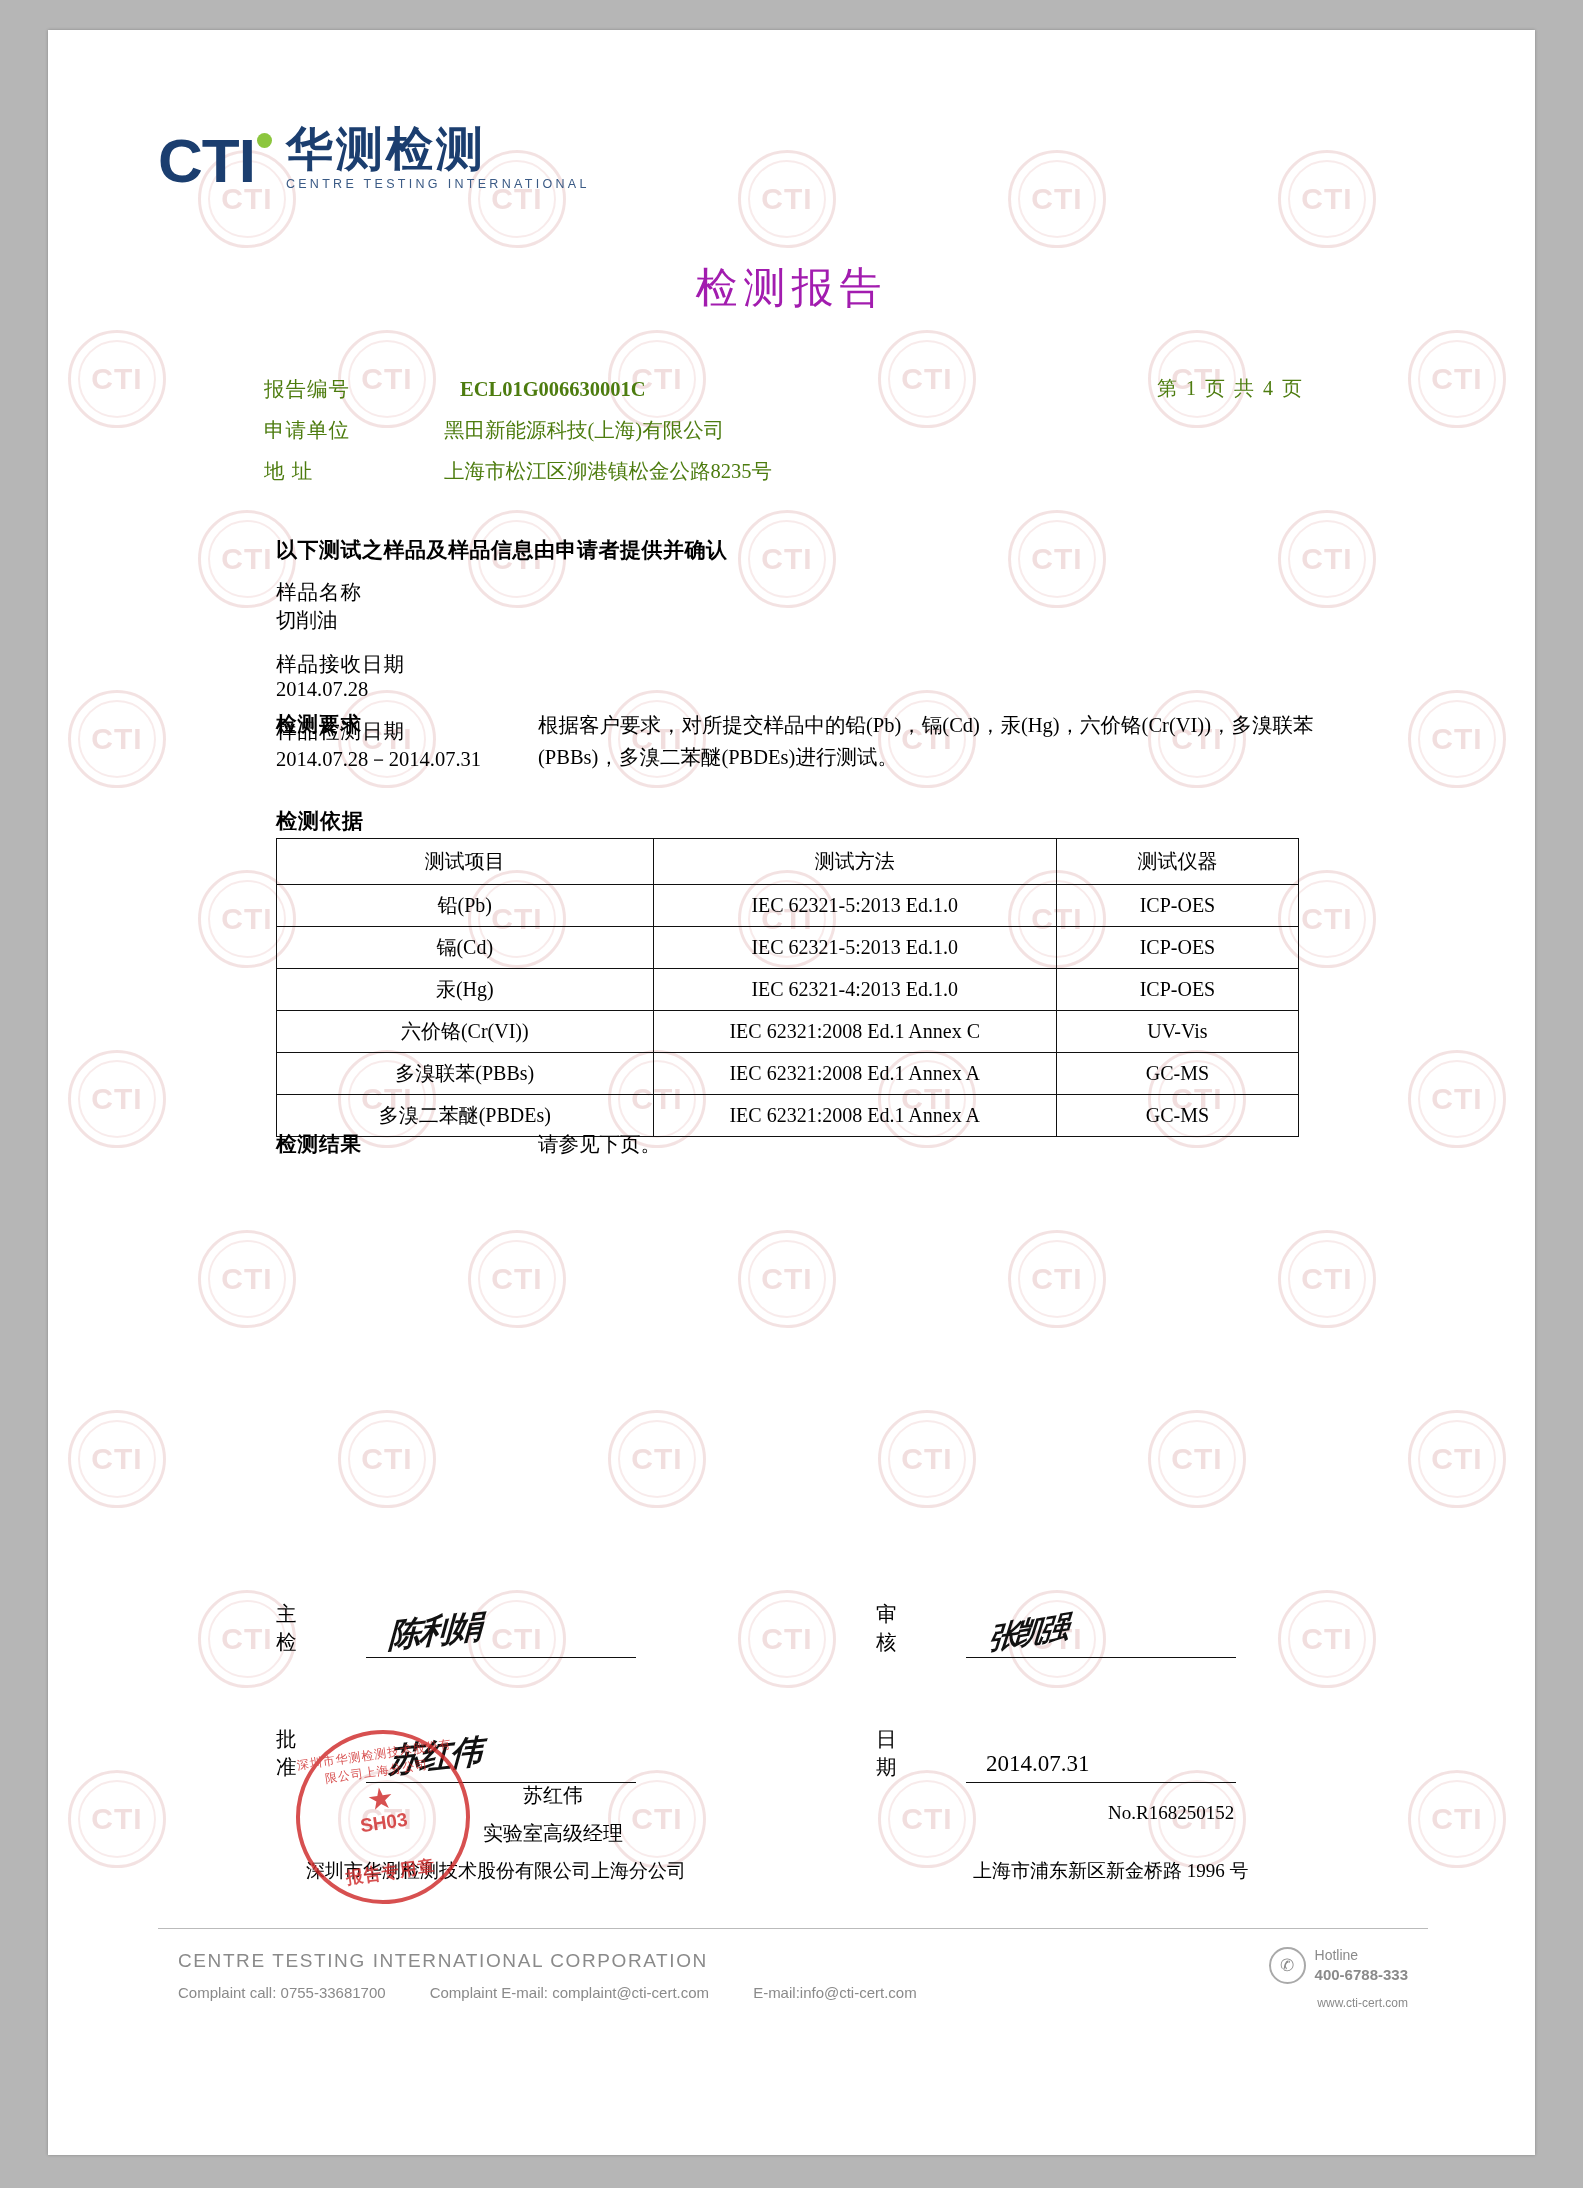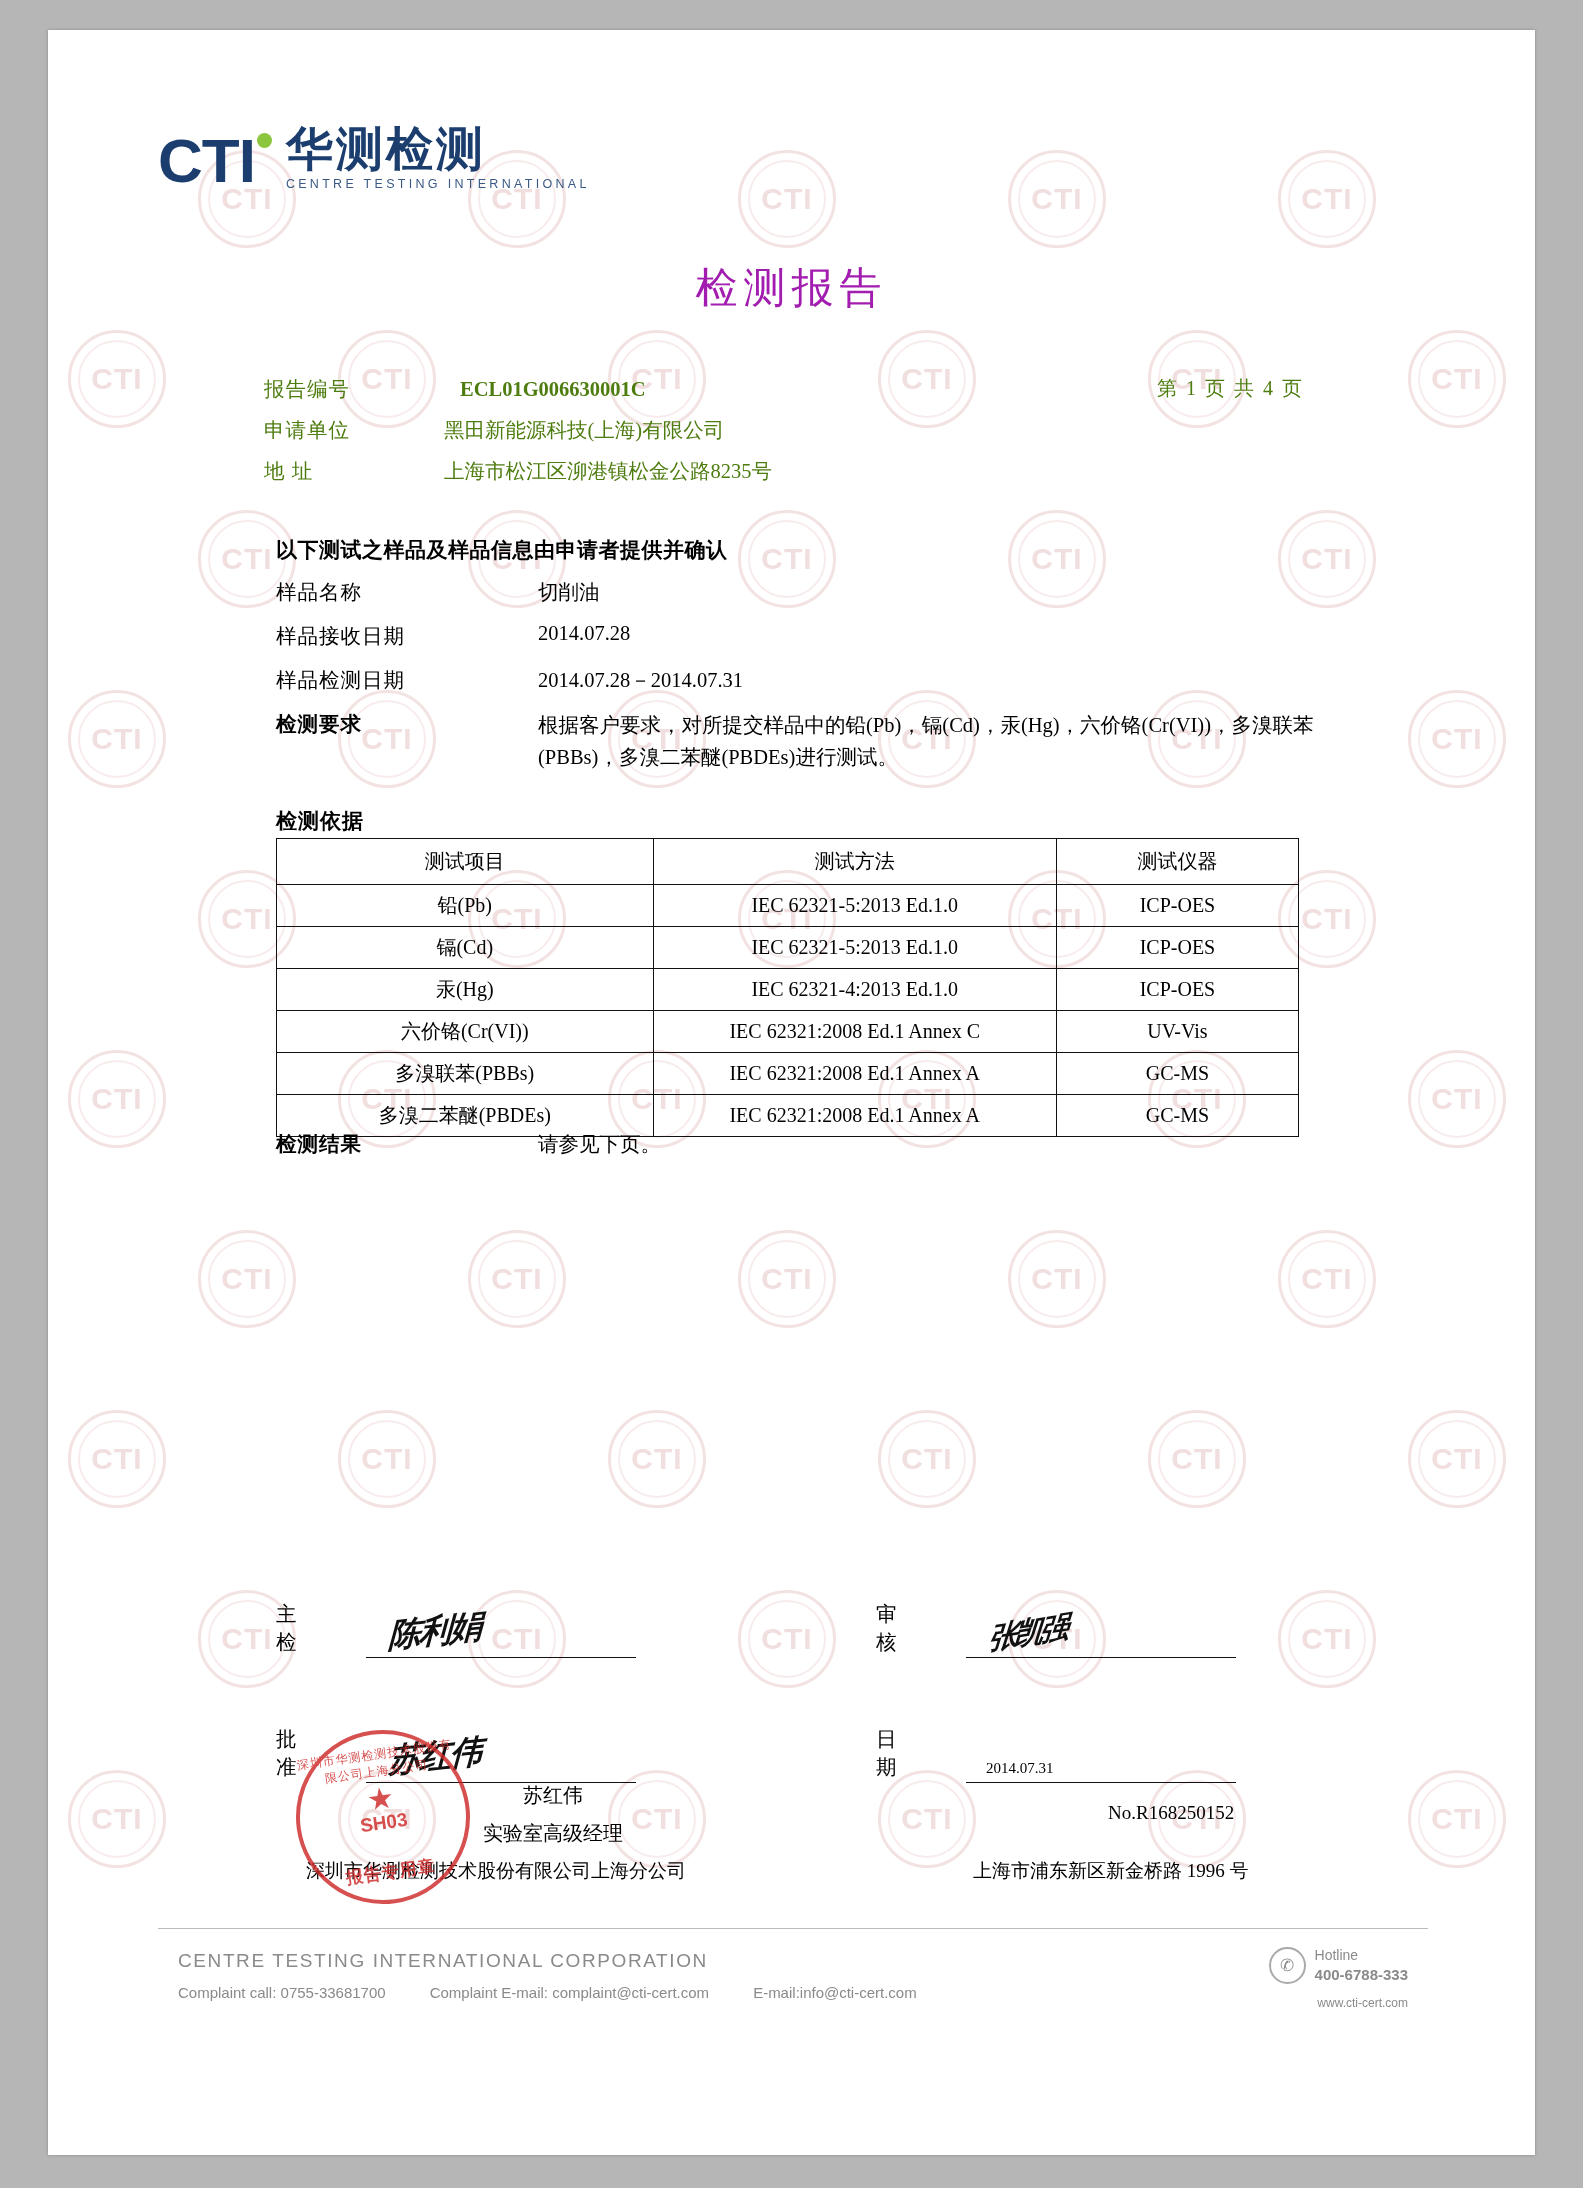--- a/index.html
+++ b/index.html
@@ -159,20 +159,21 @@
   .sample {
     position: absolute;
     left: 228px;
     top: 548px;
     width: 1040px;
     font-size: 20.5px;
   }
   .sample-row {
     display: flex;
     margin-bottom: 16px;
+    flex-direction: column;
   }
   .sample-label {
     width: 262px;
     flex: none;
     letter-spacing: 1px;
   }
 
   .req {
     position: absolute;
     left: 228px;
@@ -277,21 +278,21 @@
   }
   .sig-hand.scribble {
     font-size: 30px;
     transform: rotate(-9deg) skewX(-14deg);
     letter-spacing: -4px;
   }
   .sig-date {
     position: absolute;
     left: 20px;
     bottom: 5px;
-    font-size: 15px;
+    font-size: 23px;
     font-family: "Liberation Serif", serif;
   }
 
   .stamp {
     position: absolute;
     left: 248px;
     top: 1700px;
     width: 166px;
     height: 166px;
     border-radius: 50%;

